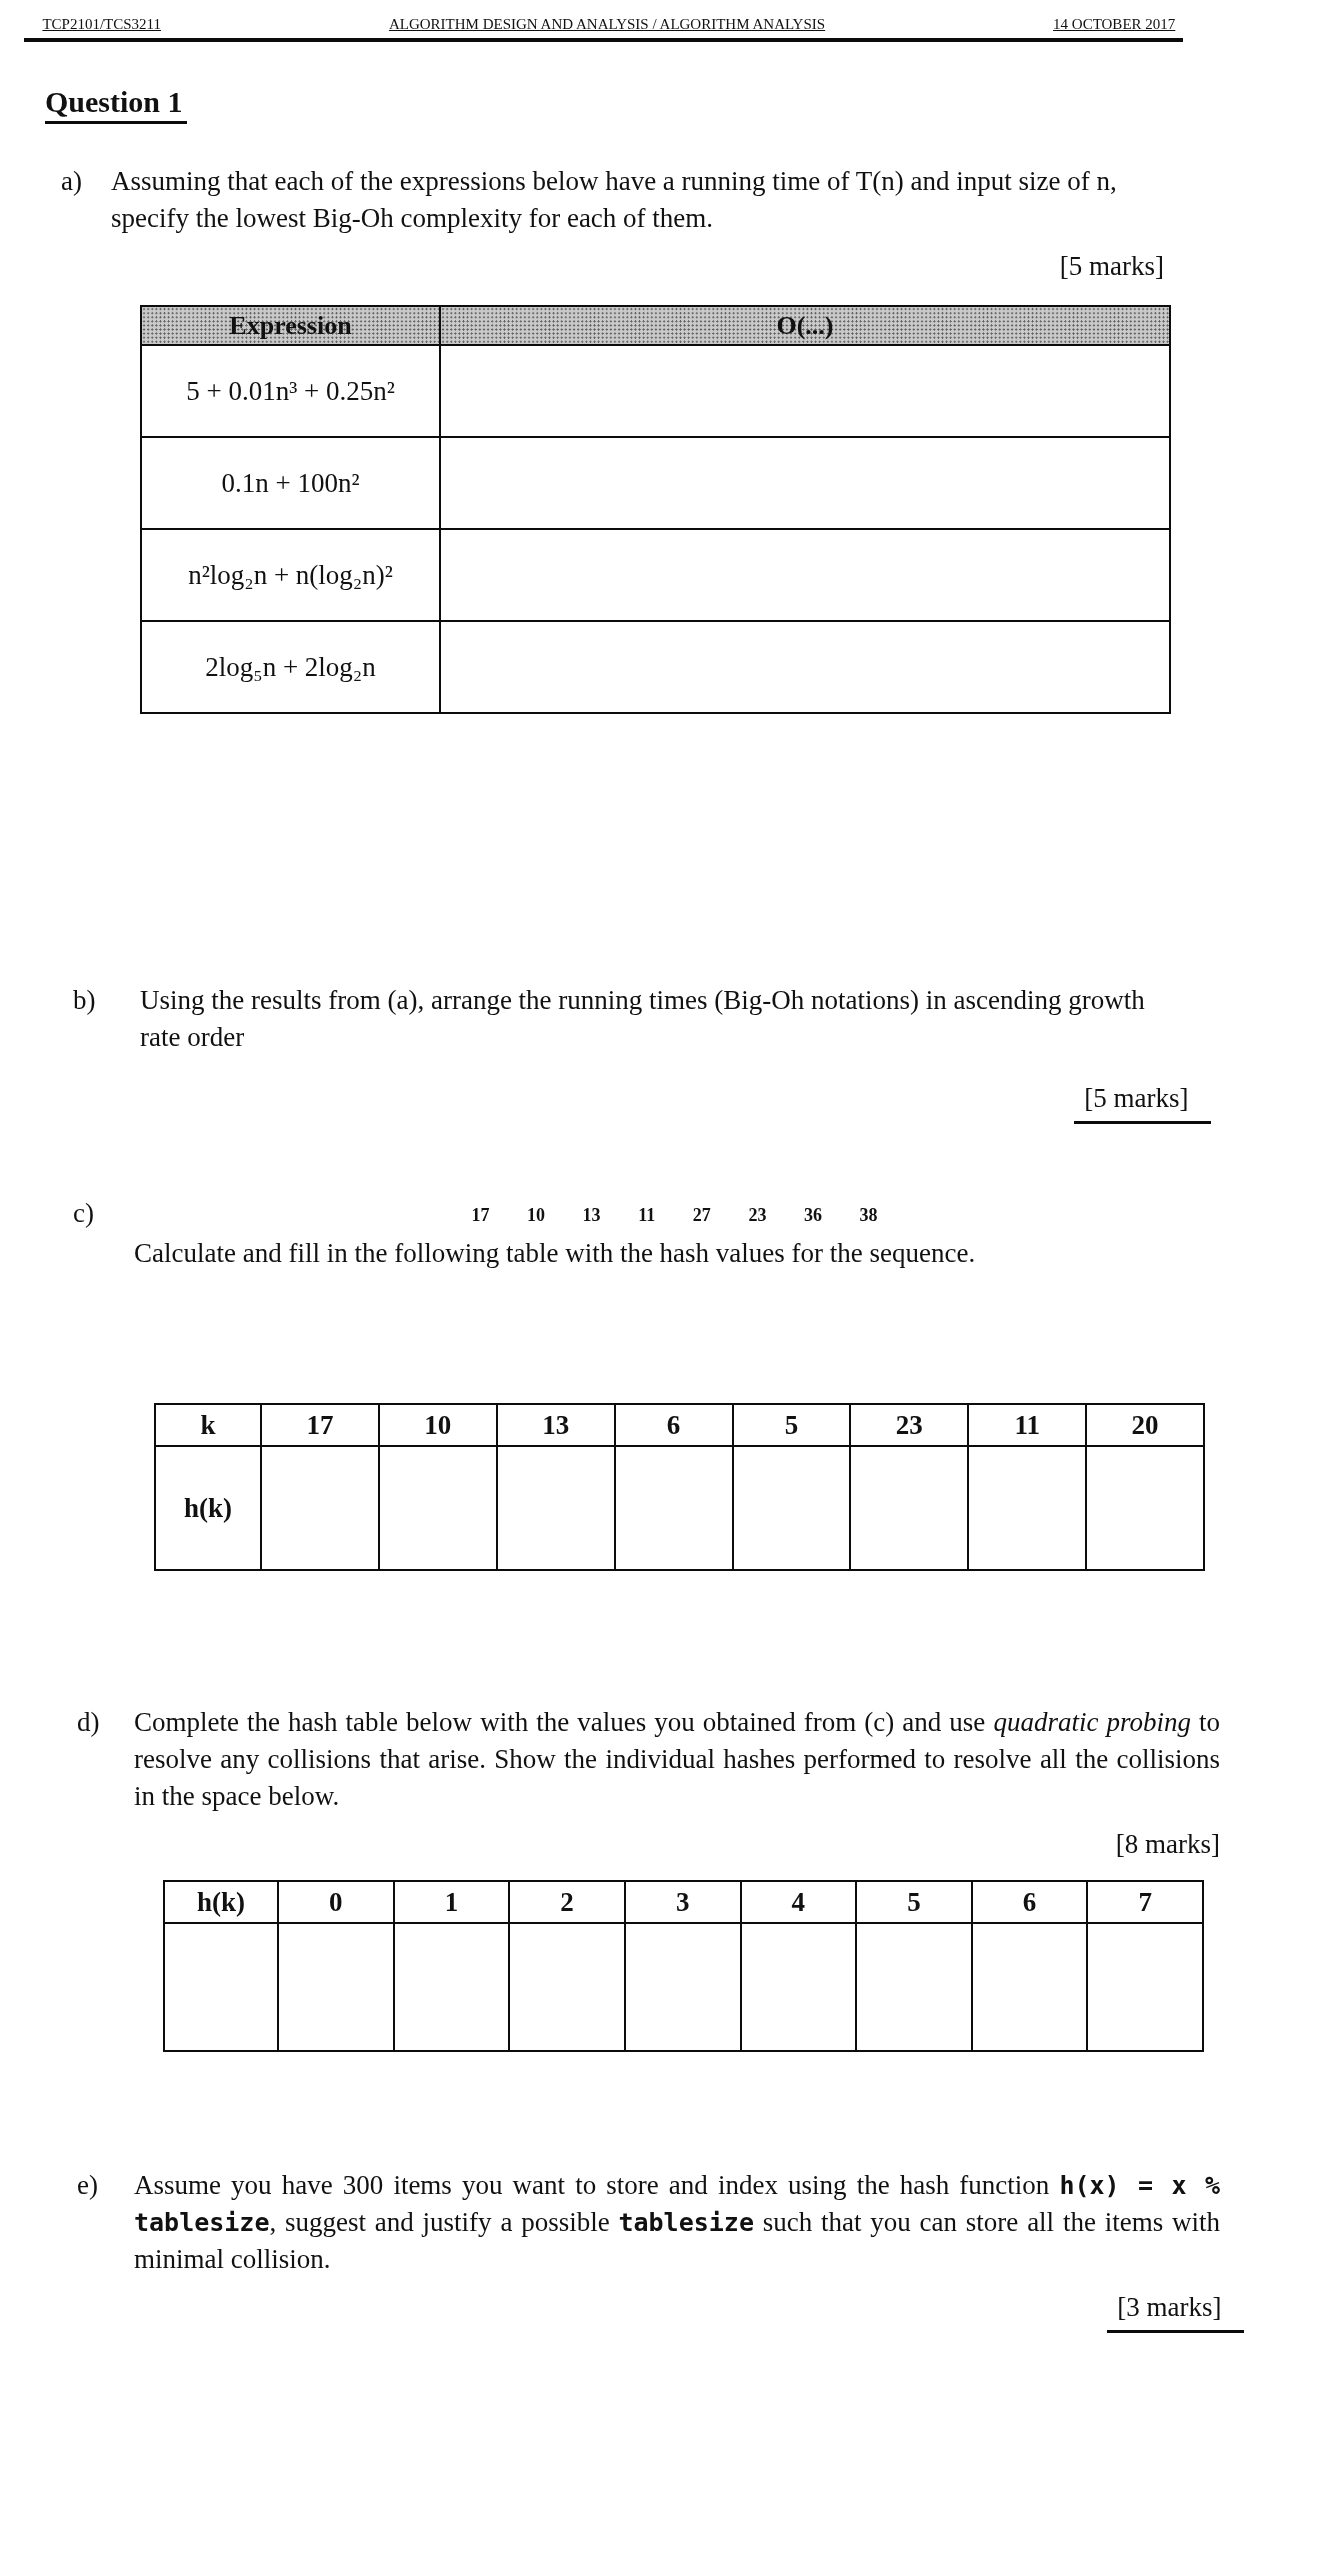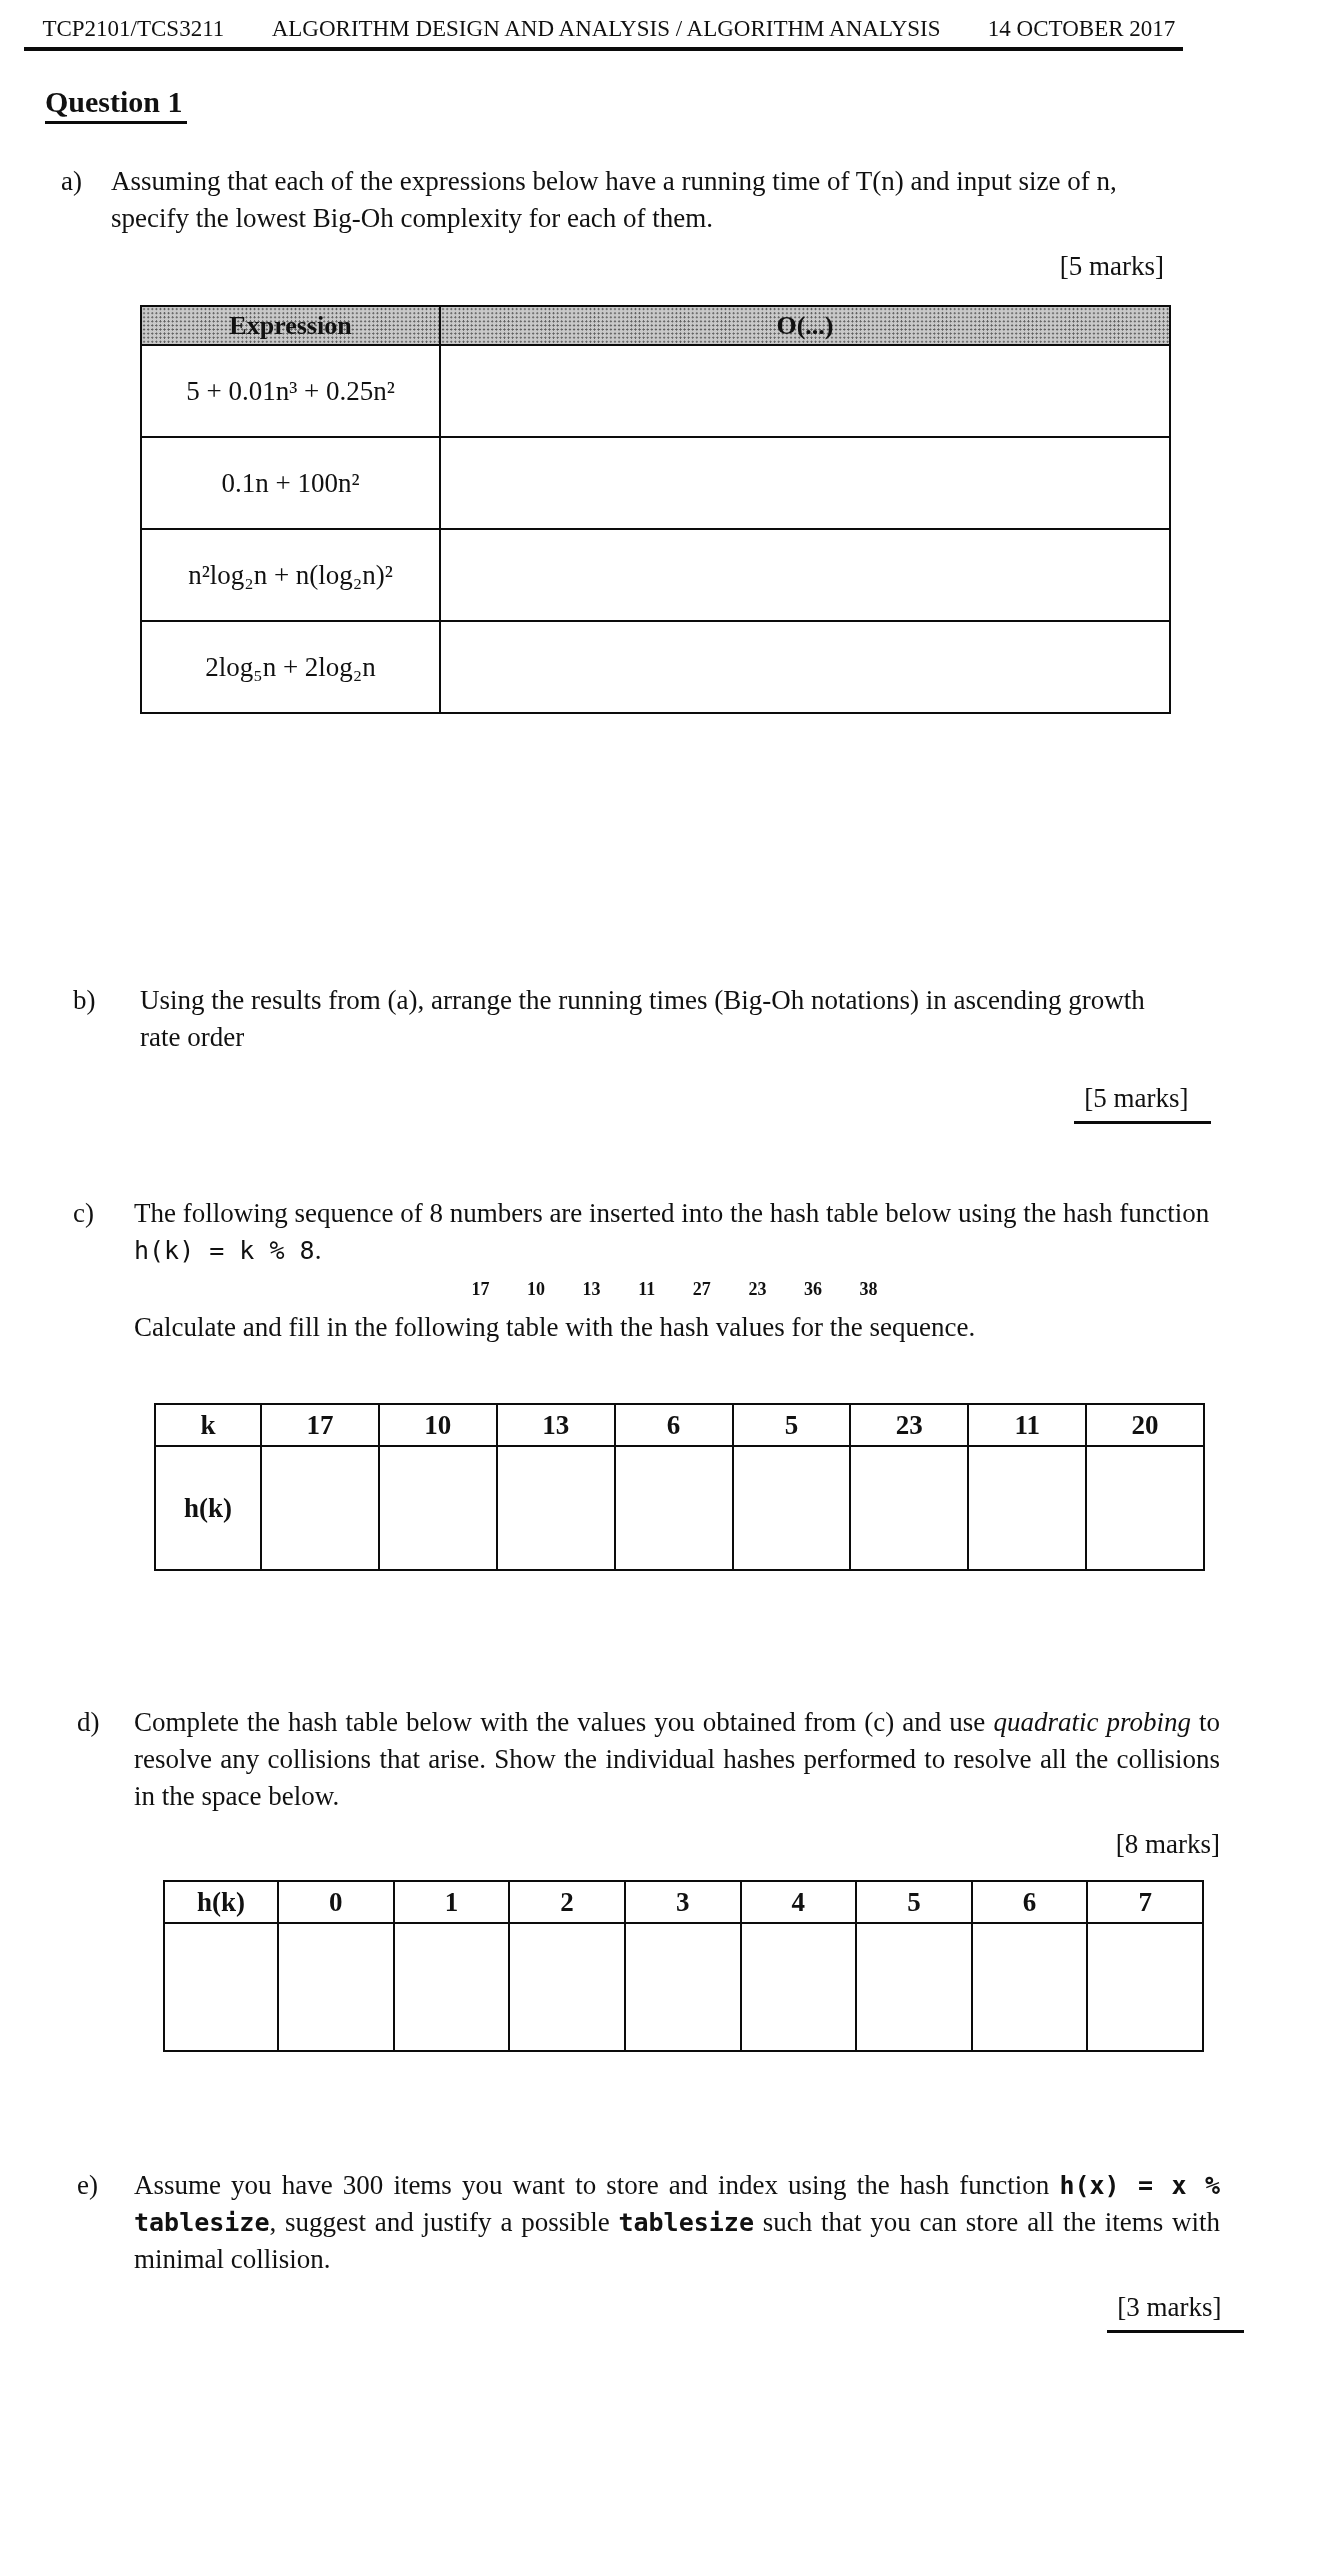--- a/index.html
+++ b/index.html
@@ -11,21 +11,22 @@
     position:relative;
     overflow:hidden;
   }
 
   
   .page-header {
     position:absolute; top:16.3px; left:24.4px; width:1159px;
     display:flex; align-items:flex-end;
     border-bottom:4.1px solid #0b0b0b;
     padding-bottom:4.9px;
-    font-size:23px;
+    font-size:15px;
+    text-decoration:underline;
   }
   .page-header .course { margin-left:18px; }
   .page-header .title  { flex:1; text-align:center; }
   .page-header .date   { margin-right:8.1px; }
 
   
   .question-title {
     position:absolute; top:85px; left:45px;
     font-size:30px; font-weight:bold;
     border-bottom:3.3px solid #0b0b0b;
@@ -139,21 +140,20 @@
     <p class="ptext">Using the results from (a), arrange the running times (Big-Oh notations) in ascending growth rate order</p>
     <div class="marks underlined" style="margin-top:24.4px;">
       <span class="mval">[5 marks]</span>
     </div>
   </div>
 </section>
 
 <section class="part" style="top:1195px; left:73px; width:1142px;">
   <span class="plabel">c)</span>
   <div class="pbody" style="margin-left:61px; width:1081px;">
-    <p class="ptext"><span>The following sequence of 8 numbers are inserted into the hash table below using the hash function </span><span class="mono">h(k) = k % 8</span><span>.</span></p>
     <div class="seq">17    10    13    11    27    23    36    38</div>
     <p class="ptext">Calculate and fill in the following table with the hash values for the sequence.</p>
   </div>
 </section>
 
 <table class="tbl-c">
   <colgroup>
       <col class="col-k">
       <col>
       <col>

